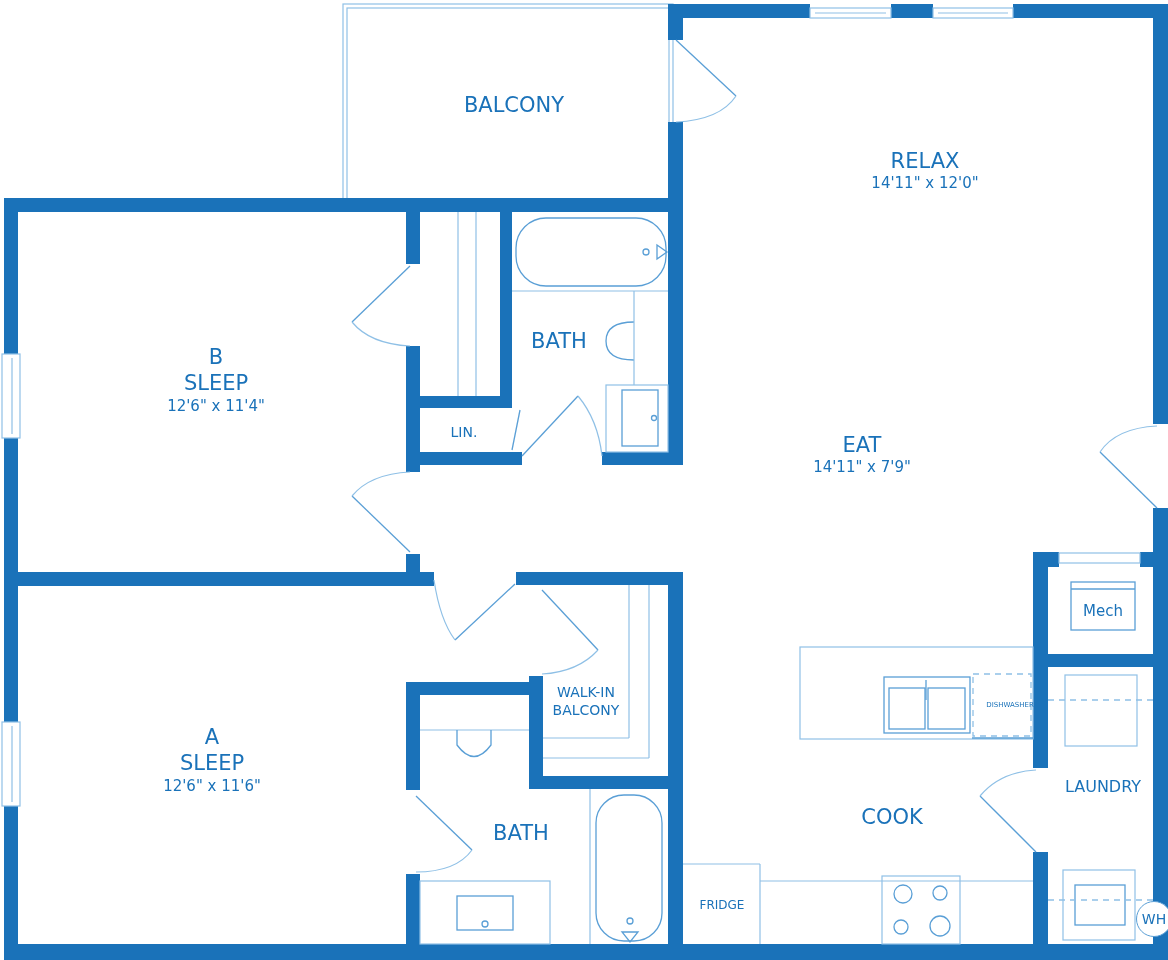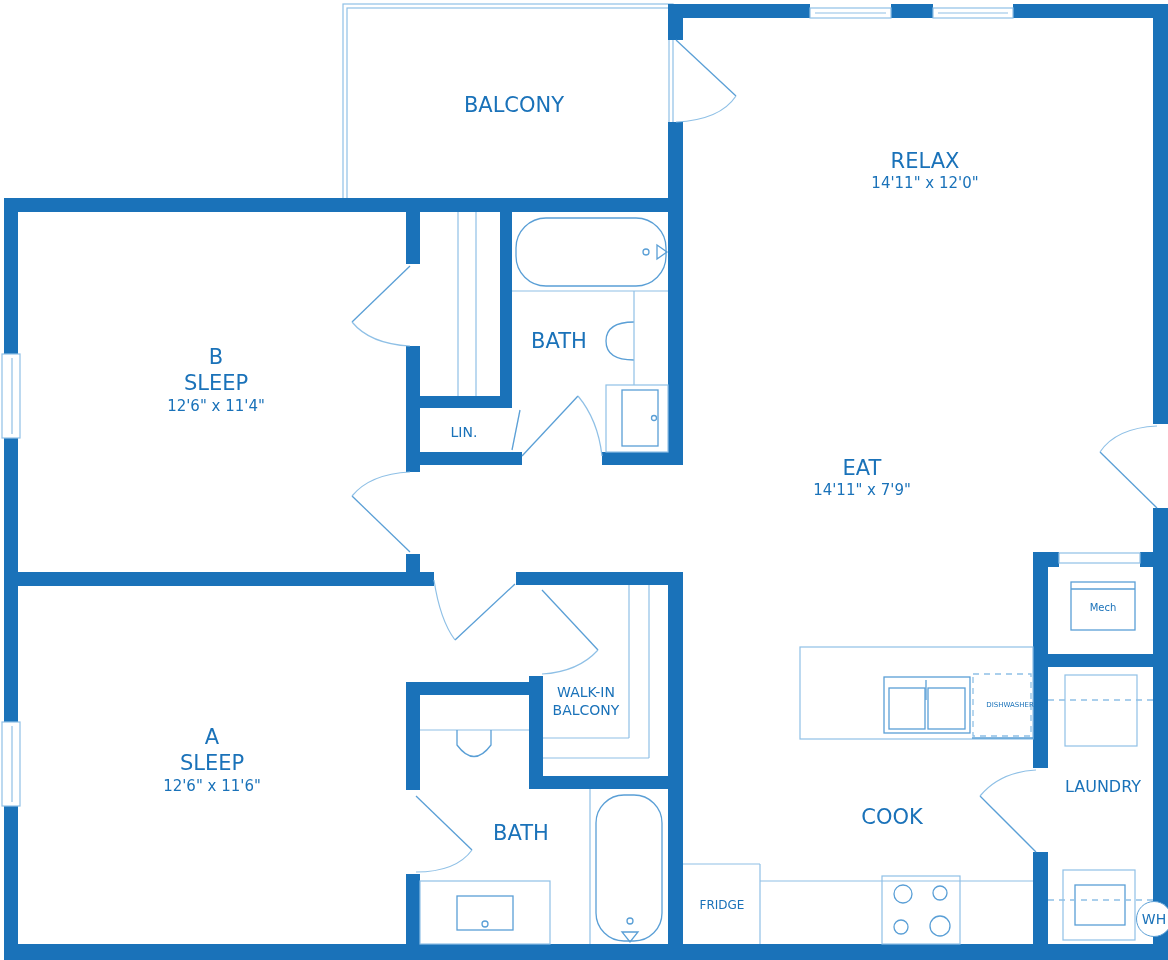--- a/index.html
+++ b/index.html
@@ -191,21 +191,21 @@
   </g>
 </svg>
 
 <div class="label room-name" style="left:514px;top:92px;">BALCONY</div>
 
 <div class="label" style="left:925px;top:148px;">
   <span class="room-name">RELAX</span>
   <span class="room-dim">14'11" x 12'0"</span>
 </div>
 
-<div class="label" style="left:862px;top:455px;">
+<div class="label" style="left:862px;top:432px;">
   <span class="room-name">EAT</span>
   <span class="room-dim">14'11" x 7'9"</span>
 </div>
 
 <div class="label room-name" style="left:892px;top:804px;">COOK</div>
 <div class="label" style="left:1103px;top:777px;font-size:16px;">LAUNDRY</div>
 
 <div class="label" style="left:216px;top:344px;">
   <span class="room-name" style="display:block;">B</span>
   <span class="room-name" style="display:block;">SLEEP</span>
@@ -221,18 +221,18 @@
 <div class="label room-name" style="left:559px;top:328px;">BATH</div>
 <div class="label room-name" style="left:521px;top:820px;">BATH</div>
 
 <div class="label" style="left:586px;top:684px;font-size:14px;">
   <span style="display:block;">WALK-IN</span>
   <span style="display:block;">BALCONY</span>
 </div>
 
 <div class="label small" style="left:464px;top:424px;font-size:14px;">LIN.</div>
 
-<div class="label small" style="left:1103px;top:602px;font-size:10px;">Mech</div>
+<div class="label small" style="left:1103px;top:602px;font-size:15px;">Mech</div>
 <div class="label tiny" style="left:1002px;top:701px;">DISHWASHER</div>
 <div class="label" style="left:722px;top:898px;font-size:12px;">FRIDGE</div>
 <div class="wh" style="left:1112px;top:901px;margin-left:24px;">
     <span>WH</span>
   </div>
 
 </body></html>

